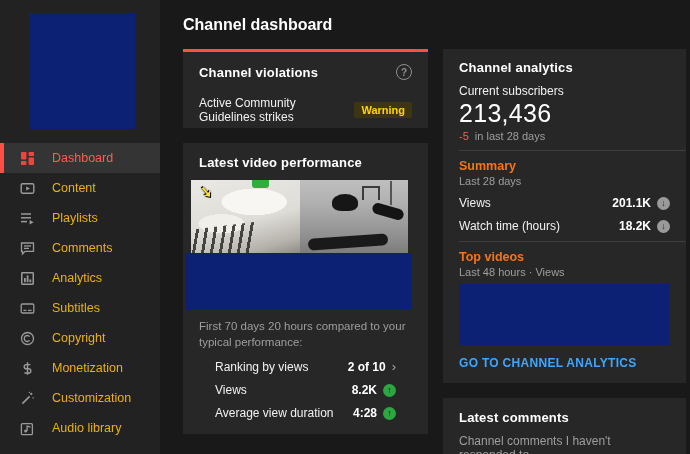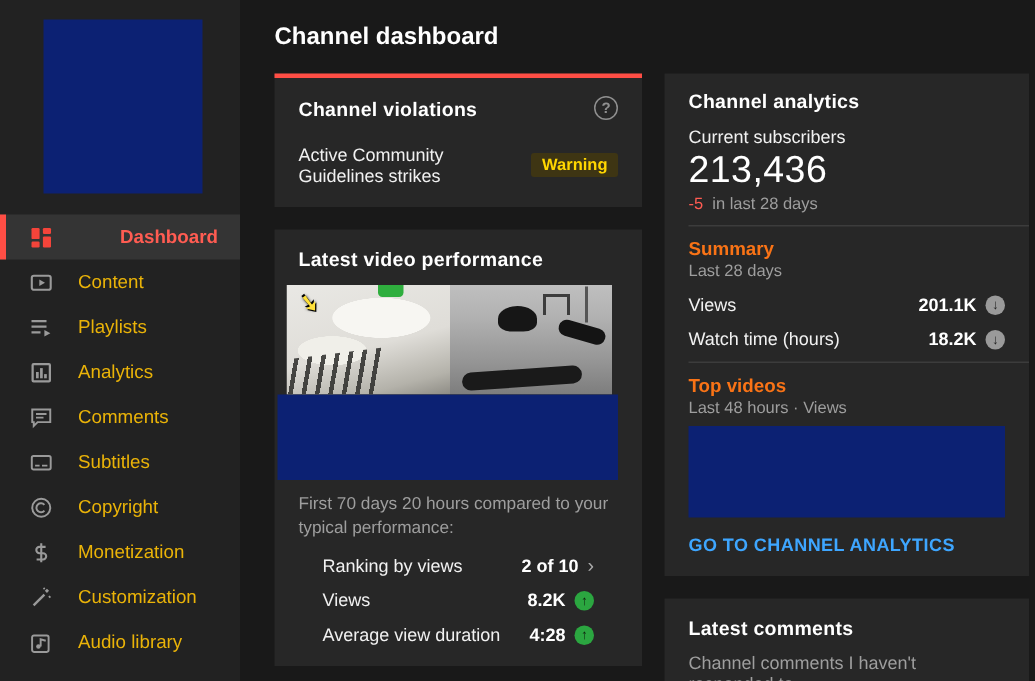--- a/index.html
+++ b/index.html
@@ -12,33 +12,33 @@
   
   .sidebar { width:160px; flex-shrink:0; background:#222222; }
   .avatar-redact { width:106px; height:116px; margin:13px 0 14px 29px; background:#0c2173; }
   .nav-item {
     height:30px; display:flex; align-items:center; gap:17px;
     padding-left:16px; border-left:4px solid transparent;
     color:#9a9a9a; cursor:pointer;
   }
   .nav-item .nav-label { font-size:12.5px; color:#eab308; }
   .nav-item.selected { background:#343434; border-left-color:#ff4e45; color:#f4443a; }
-  .nav-item.selected .nav-label { color:#ff5c52; font-weight:700;margin-left:28px; }
+  .nav-item.selected .nav-label { color:#ff5c52; font-weight:400; }
   .nav-item svg { width:15px; height:15px; flex-shrink:0; }
   
   .main { flex:1; padding:12px 8px 0 23px; overflow:hidden; }
   .page-title { font-size:16px; font-weight:700; color:#fff; margin:4px 0 15px; }
   .columns { display:flex; gap:15px; align-items:flex-start; }
   .col-left { width:245px; flex-shrink:0; }
   .col-right { width:243px; flex-shrink:0; }
   .card { background:#272727; }
   .card-title { font-size:13px; font-weight:700; color:#fff; letter-spacing:.2px; }
   .card-link { display:inline-block; font-size:12px; font-weight:700; color:#3ea6ff; letter-spacing:.3px; text-decoration:none; cursor:pointer; }
   
-  .violations { border-top:3px solid #ff4e45; padding:12px 16px 14px; }
+  .violations { border-top:3px solid #ff4e45; padding:12px 16px 4px; }
   .card-header { display:flex; justify-content:space-between; align-items:center; }
   .help-icon {
     width:14px; height:14px; border:1.5px solid #8f8f8f; border-radius:50%;
     color:#8f8f8f; font-size:10px; font-weight:700;
     display:flex; align-items:center; justify-content:center; cursor:pointer;
   }
   .strikes-row { display:flex; justify-content:flex-start; align-items:center; margin-top:16px; }
   .strikes-label { font-size:12px; color:#f1f1f1; }
   .warning-badge { font-size:11px; font-weight:700; color:#ffd600; background:#3e3513; padding:2px 7px; border-radius:2px; }
   
@@ -119,36 +119,36 @@
     <svg viewBox="0 0 15 15" stroke="currentColor" stroke-width="1.5">
       <line x1="1" y1="3" x2="11" y2="3"></line>
         <line x1="1" y1="6.8" x2="11" y2="6.8"></line>
         <line x1="1" y1="10.6" x2="7" y2="10.6"></line>
       <path d="M9.6 9 L13.6 11.2 L9.6 13.4 Z" fill="currentColor" stroke="none"></path>
     </svg>
     <span class="nav-label">Playlists</span>
   </div>
 
   <div class="nav-item">
+    <svg viewBox="0 0 15 15" fill="none" stroke="currentColor" stroke-width="1.3">
+      <path d="M1.5 2 h12 v8.4 h-8.4 l-2.6 2.6 v-2.6 h-1 Z"></path>
+      <line x1="4" y1="5" x2="11" y2="5"></line>
+        <line x1="4" y1="7.4" x2="9" y2="7.4"></line>
+    </svg>
+    <span class="nav-label">Comments</span>
+  </div>
+
+  <div class="nav-item">
     <svg viewBox="0 0 15 15" fill="currentColor">
       <path d="M2.4 1 h10.2 a1.4 1.4 0 0 1 1.4 1.4 v10.2 a1.4 1.4 0 0 1 -1.4 1.4 H2.4 A1.4 1.4 0 0 1 1 12.6 V2.4 A1.4 1.4 0 0 1 2.4 1 Z M2.5 2.5 v10 h10 v-10 Z"></path>
       <rect x="4" y="7" width="1.8" height="4.2"></rect>
         <rect x="6.7" y="4.4" width="1.8" height="6.8"></rect>
         <rect x="9.4" y="8.4" width="1.8" height="2.8"></rect>
     </svg>
     <span class="nav-label">Analytics</span>
-  </div>
-
-  <div class="nav-item">
-    <svg viewBox="0 0 15 15" fill="none" stroke="currentColor" stroke-width="1.3">
-      <path d="M1.5 2 h12 v8.4 h-8.4 l-2.6 2.6 v-2.6 h-1 Z"></path>
-      <line x1="4" y1="5" x2="11" y2="5"></line>
-        <line x1="4" y1="7.4" x2="9" y2="7.4"></line>
-    </svg>
-    <span class="nav-label">Comments</span>
   </div>
 
   <div class="nav-item">
     <svg viewBox="0 0 15 15" fill="none" stroke="currentColor" stroke-width="1.3">
       <rect x="1.2" y="3" width="12.6" height="9" rx="1.2"></rect>
       <line x1="3.4" y1="9.4" x2="6.4" y2="9.4"></line>
         <line x1="8" y1="9.4" x2="11.6" y2="9.4"></line>
     </svg>
     <span class="nav-label">Subtitles</span>
   </div>

